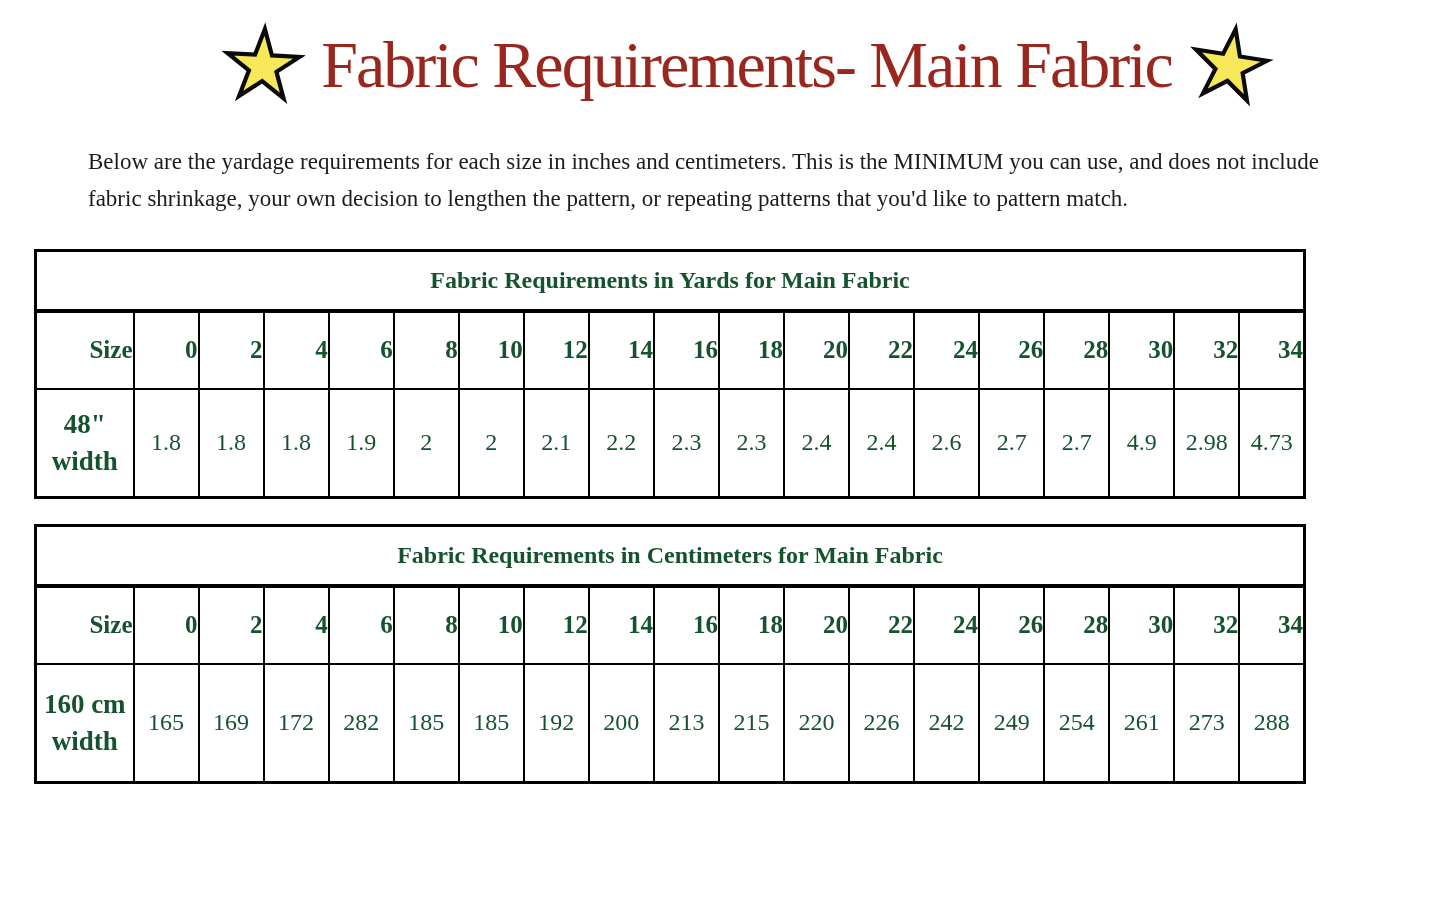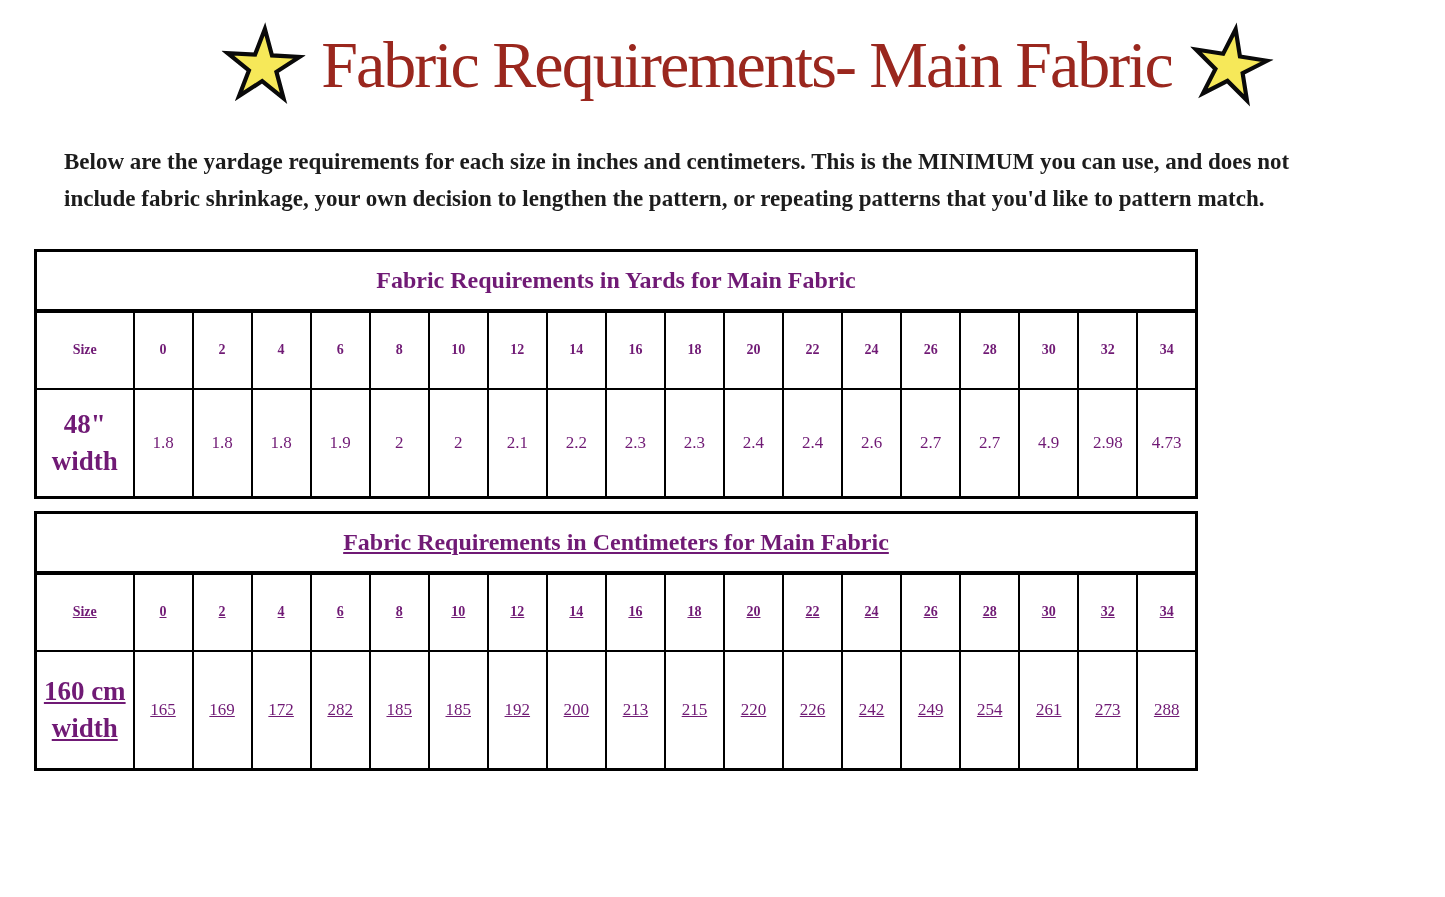--- a/index.html
+++ b/index.html
@@ -34,54 +34,54 @@
   h1.page-title {
     margin: 0;
     font-size: 66px;
     font-weight: normal;
     letter-spacing: -2px;
     color: var(--title_red);
     white-space: nowrap;
     line-height: 1;
   }
   p.intro {
-    margin: 26px 82px 0 64px;
+    margin: 26px 82px 0 88px;
     font-size: 23px;
     line-height: 1.6;
     color: var(--text_black);
-    font-weight: bold;
   }
   table.req-table {
     border-collapse: collapse;
     table-layout: fixed;
-    width: 1164px;
+    width: 1272px;
     margin: 31px 0 0 34px;
     border: 3px solid var(--border_black);
-    color: #701a75;
-  }
-  table.req-table.cm-table { margin-top: 12px; text-decoration: underline; }
+    color: #14532d;
+  }
+  table.req-table.cm-table { margin-top: 25px; }
   .req-table td {
     border: 2px solid var(--border_black);
     text-align: center;
     vertical-align: middle;
     padding: 0;
   }
   .req-table td.tbl-title {
     border-bottom: 4px solid var(--border_black);
     font-weight: bold;
     font-size: 24px;
     height: 57px;
   }
   .req-table td.size-head {
     font-weight: bold;
-    font-size: 14px;
+    font-size: 25px;
     height: 75px;
+    text-align: right;
   }
   .req-table td.value {
-    font-size: 17px;
+    font-size: 24px;
     height: 106px;
   }
   .cm-table td.value { height: 116px; }
   .req-table td.row-label {
     font-weight: bold;
     font-size: 27px;
     line-height: 1.35;
     white-space: pre-line;
   }
 </style>

